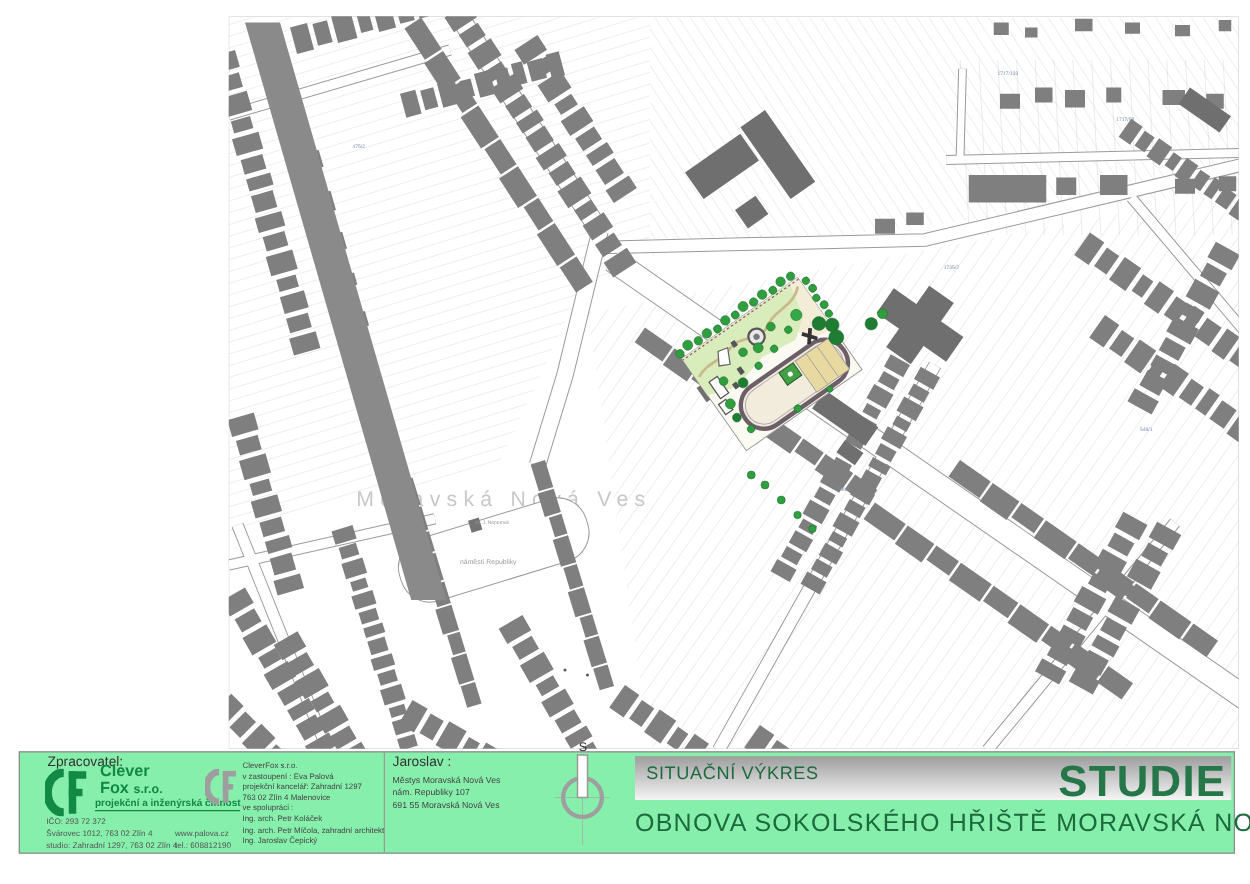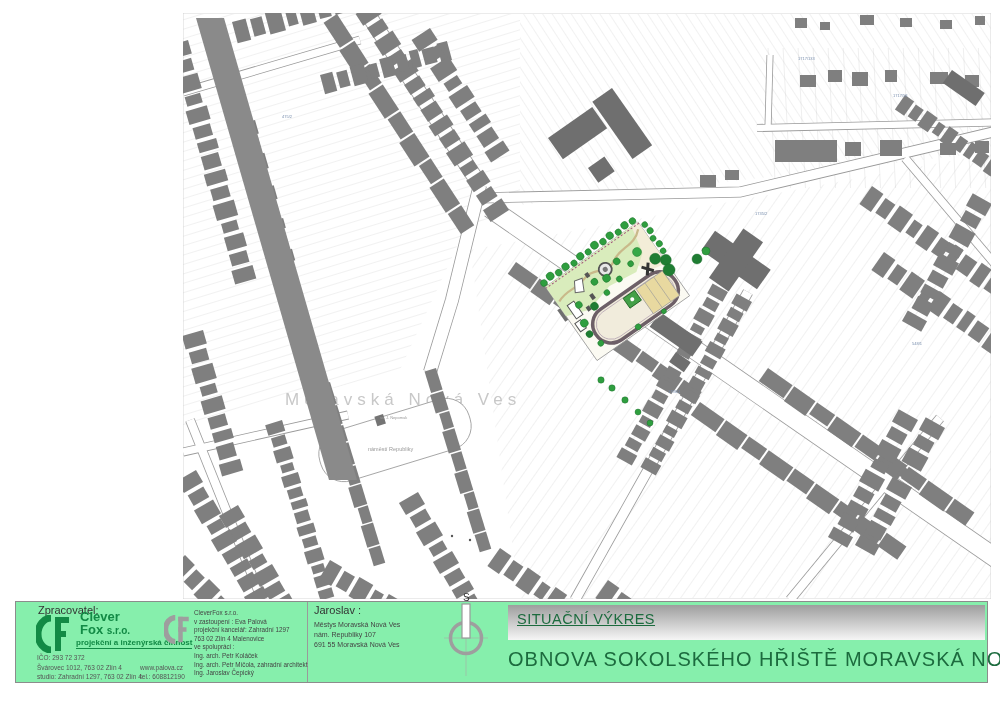--- a/index.html
+++ b/index.html
@@ -15,21 +15,21 @@
   .company{position:absolute;left:178px;top:7px;font-size:6.3px;color:#444;line-height:8.6px;white-space:nowrap;}
   .logo-green-text{position:absolute;left:64px;top:8px;color:#128a45;font-weight:bold;line-height:13px;white-space:nowrap;}
   .logo-line1{font-size:13px;}
   .logo-line2{font-size:13px;}
   .logo-sro{font-size:10px;}
   .tagline{position:absolute;left:60px;top:36px;font-size:8px;font-weight:bold;color:#128a45;
            border-bottom:1.5px solid #128a45;padding-bottom:1px;white-space:nowrap;}
   .zad-lines{position:absolute;left:298px;top:18px;font-size:7px;color:#444;line-height:10px;white-space:nowrap;}
   .band{position:absolute;left:492px;top:3px;width:477px;height:35px;
         background:linear-gradient(#9e9e9e,#f5f5f5);}
-  .sit{position:absolute;left:501px;top:9px;font-size:14.5px;letter-spacing:.5px;color:#1c6b3e;text-decoration:underline;}
+  .sit{position:absolute;left:501px;top:9px;font-size:14.5px;letter-spacing:.5px;color:#1c6b3e;}
   .studie{position:absolute;right:4px;top:1px;font-size:35px;font-weight:bold;letter-spacing:1px;color:#25774a;}
   .obnova{position:absolute;left:492px;top:46px;width:477px;text-align:center;
           font-size:20px;letter-spacing:1px;color:#1c6b3e;white-space:nowrap;}
   .compass{position:absolute;left:438px;top:588px;width:56px;height:100px;z-index:5;}
 </style>
 </head>
 <body>
 
 <div class="sheet">
 
@@ -345,20 +345,21 @@
       <div class="zad-lines">
         <div>Městys Moravská Nová Ves</div>
         <div>nám. Republiky 107</div>
         <div>691 55 Moravská Nová Ves</div>
       </div>
     </div>
 
     <div>
       <div class="band">
         <div class="sit" style="left:9px;top:6px;position:absolute">SITUAČNÍ VÝKRES</div>
+        <div class="studie">STUDIE</div>
       </div>
       <div class="obnova">OBNOVA SOKOLSKÉHO HŘIŠTĚ MORAVSKÁ NOVÁ VES</div>
     </div>
   </div>
 
   <svg class="compass" viewBox="0 0 56 100">
     <text x="25" y="13" font-size="10" fill="#333" font-family="Liberation Sans,sans-serif">S</text>
     <line x1="28" y1="26" x2="28" y2="88" stroke="#aaaaaa" stroke-width="0.6"></line>
     <line x1="6" y1="50" x2="50" y2="50" stroke="#aaaaaa" stroke-width="0.6"></line>
     <circle cx="28" cy="50" r="15.5" fill="none" stroke="#9e9e9e" stroke-width="3.5"></circle>

